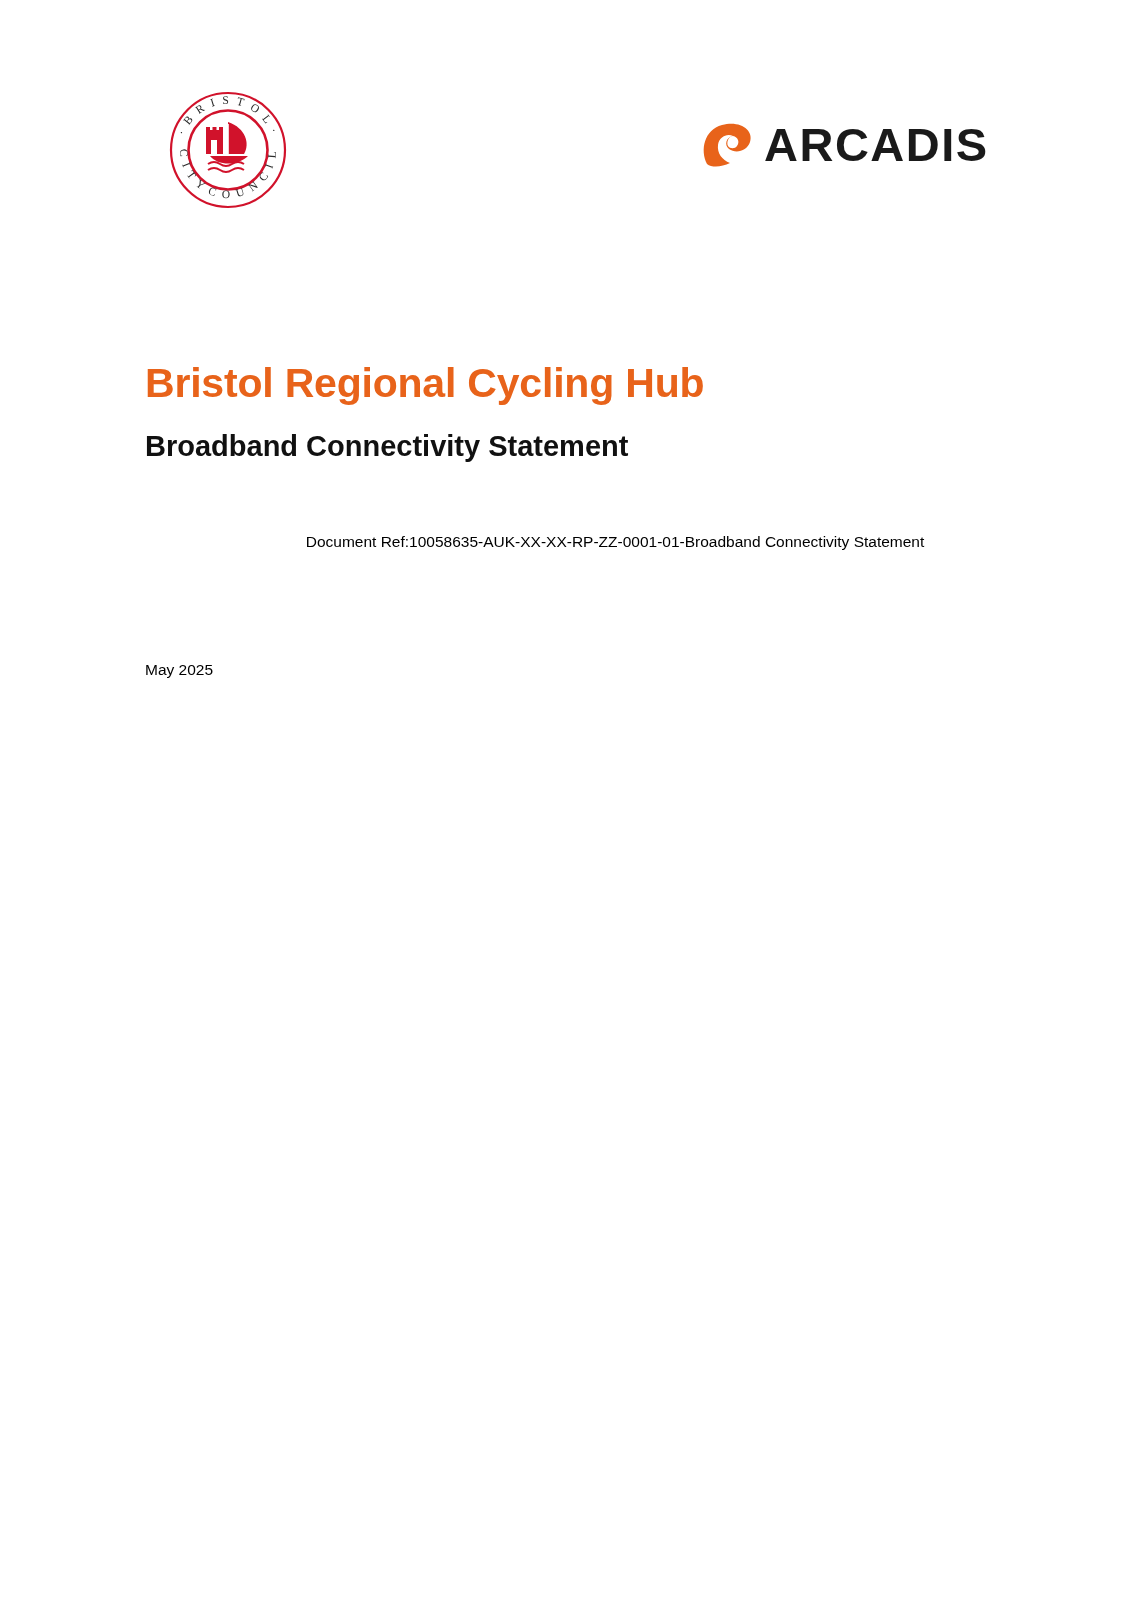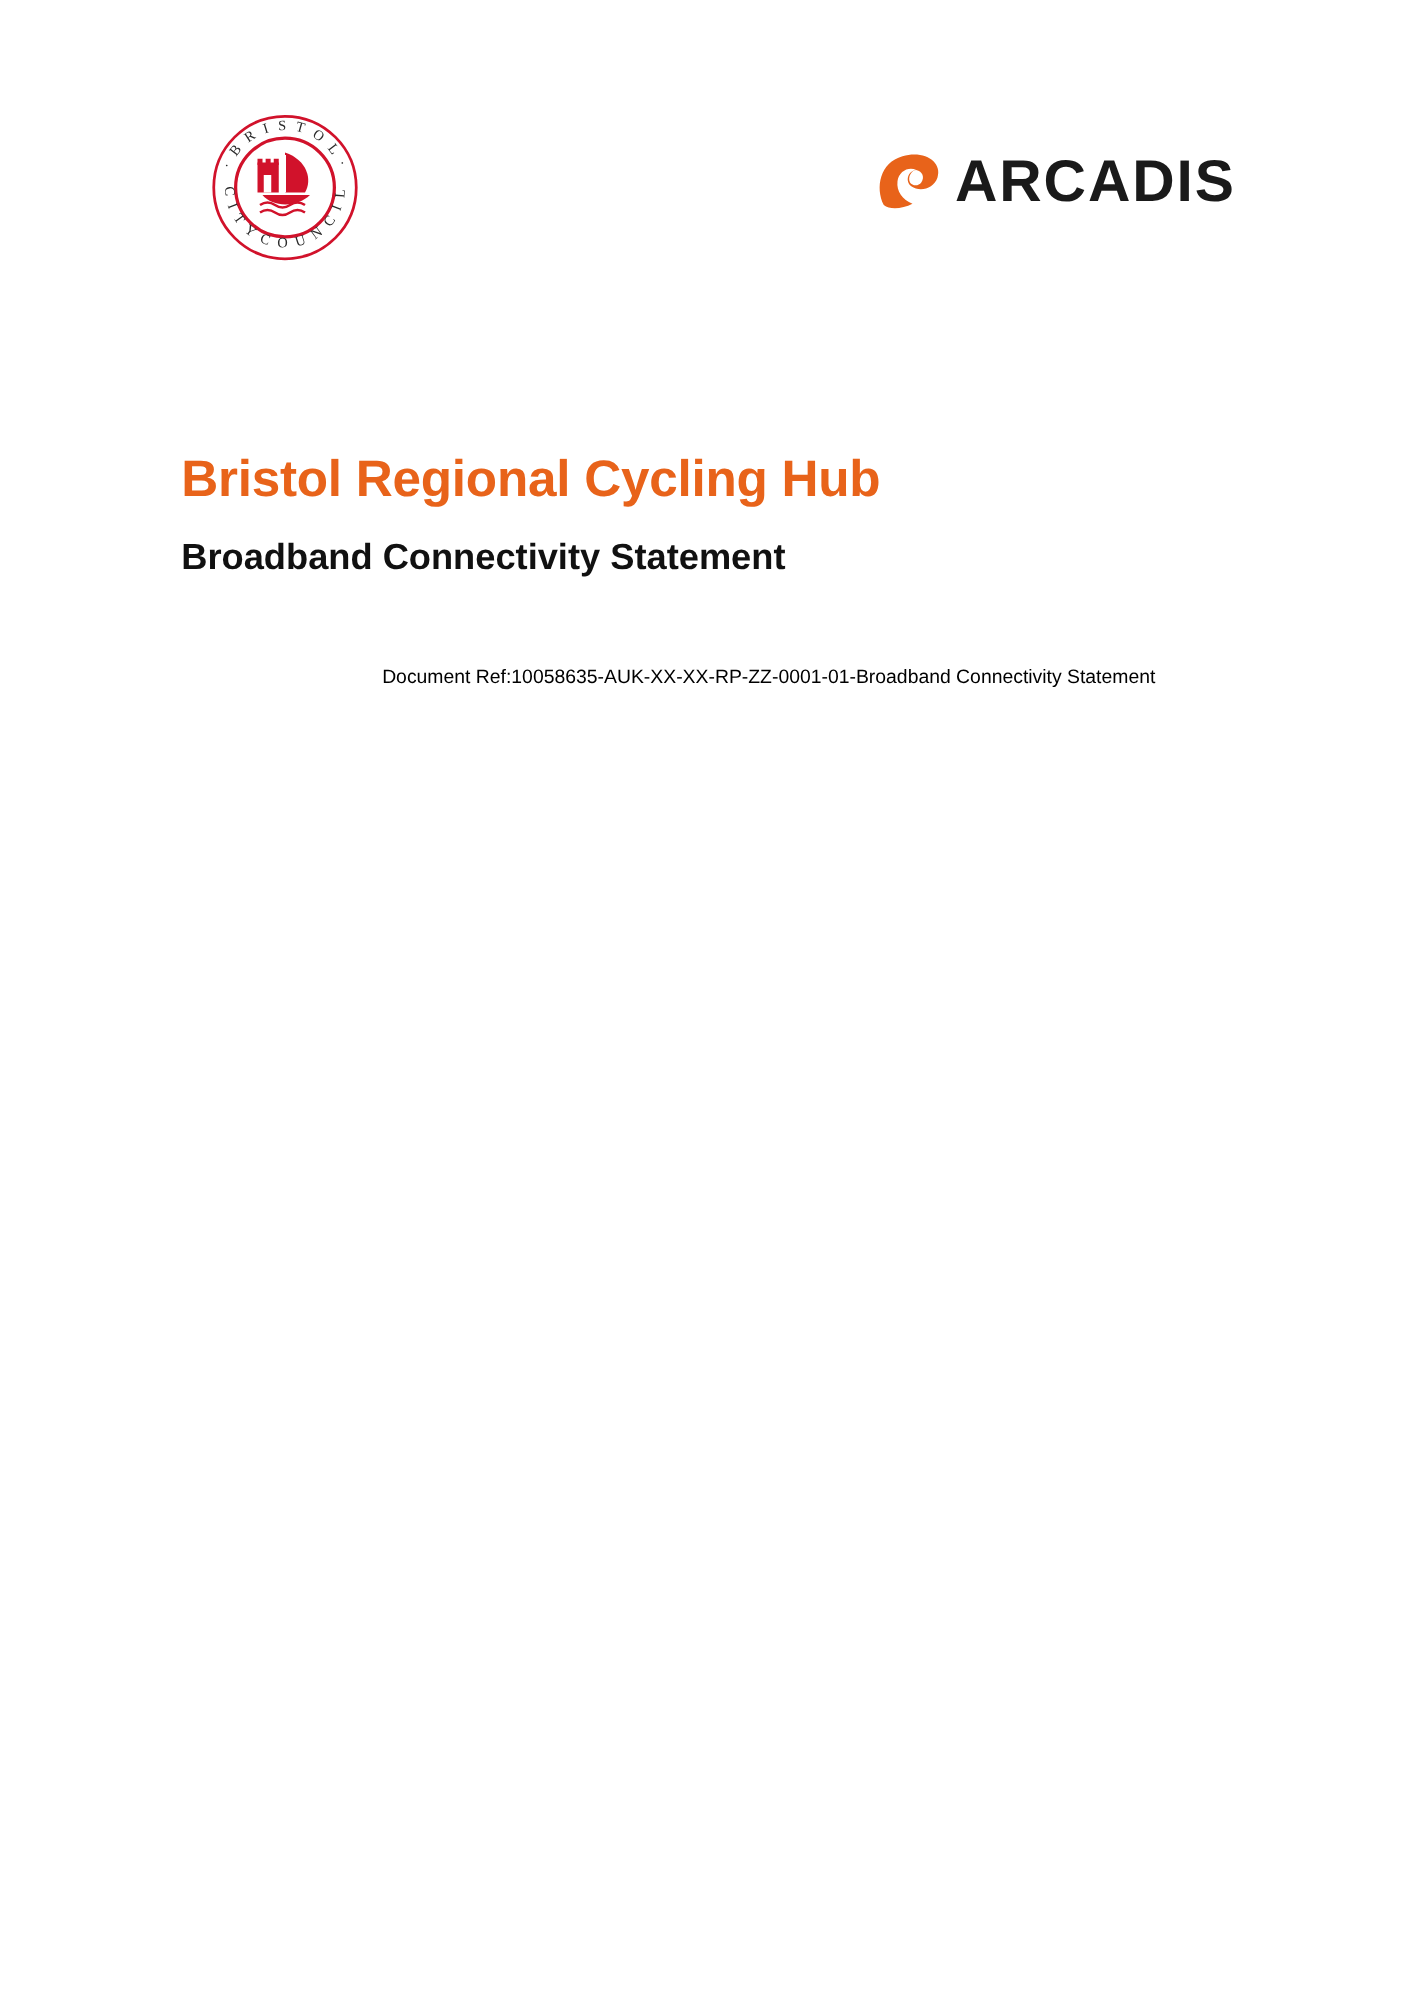--- a/index.html
+++ b/index.html
@@ -157,15 +157,16 @@
         </svg>
       </span>
       <span class="arcadis-word">ARCADIS</span>
     </div>
   </div>
 
   <div class="title-block">
     <h1 class="doc-title">Bristol Regional Cycling Hub</h1>
     <h2 class="doc-subtitle">Broadband Connectivity Statement</h2>
     <p class="doc-ref">Document Ref:10058635-AUK-XX-XX-RP-ZZ-0001-01-Broadband Connectivity Statement</p>
+    <p class="doc-date">May 2025</p>
   </div>
 
 </div>
 
 </body></html>

